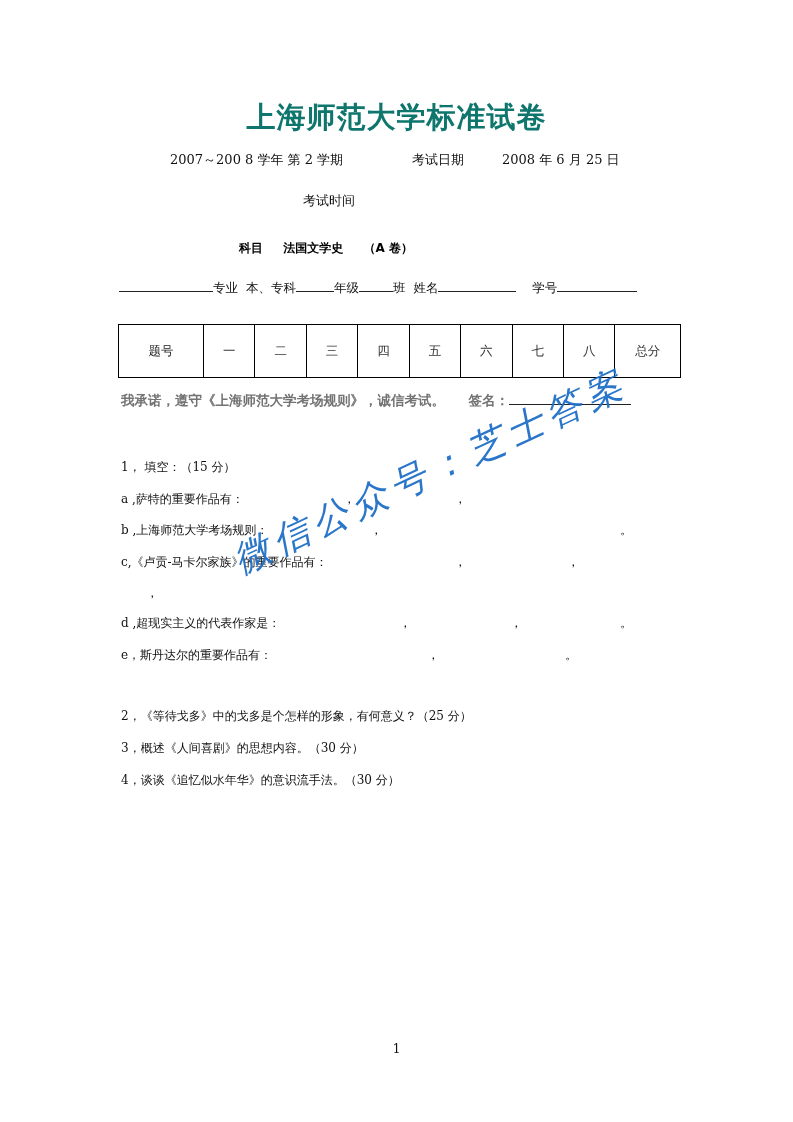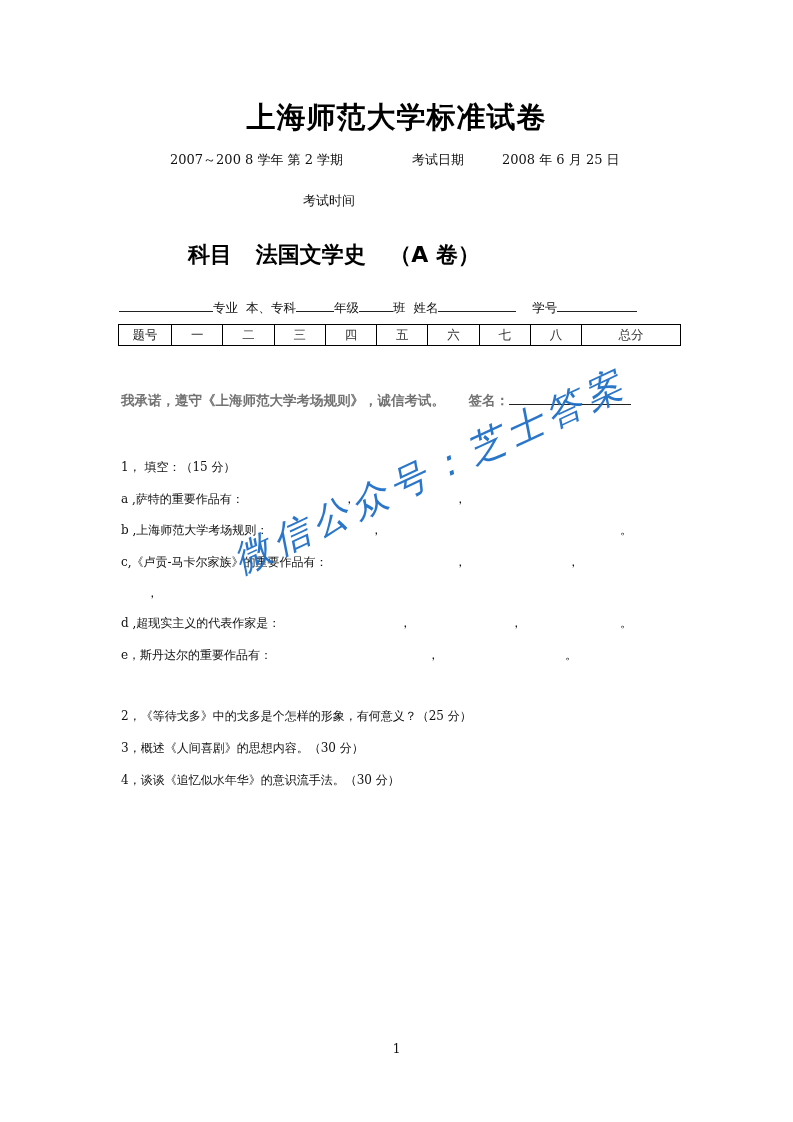--- a/index.html
+++ b/index.html
@@ -4,36 +4,36 @@
 <style>
   html, body { margin: 0; padding: 0; background: #ffffff; }
   body {
     width: 793px; height: 1122px; position: relative; overflow: hidden;
     font-family: "DejaVu Serif", "Liberation Serif", serif; color: #111;
   }
   .abs { position: absolute; white-space: nowrap; }
   .title {
     left: 0; width: 793px; top: 98px; text-align: center;
     font-family: "DejaVu Sans", sans-serif; font-weight: bold;
-    font-size: 29px; letter-spacing: 1px; color: #000000;
+    font-size: 29px; letter-spacing: 1px; color: #0f766e;
   }
   .meta { font-size: 13px; top: 151px; }
   .subject {
     left: 0; width: 652px; top: 240px; text-align: center;
-    font-family: "DejaVu Sans", sans-serif; font-weight: bold; font-size: 22px; color: #000; padding-left: 8px;
+    font-family: "DejaVu Sans", sans-serif; font-weight: bold; font-size: 12px; color: #000;
   }
   .subject span { margin: 0 8px; }
-  .info { top: 298px; left: 119px; font-size: 12.5px; }
+  .info { top: 278px; left: 119px; font-size: 12.5px; }
   .uline { display: inline-block; border-bottom: 1px solid #222; height: 13px; vertical-align: baseline; }
   table.score {
     position: absolute; left: 118px; top: 324px; width: 563px;
     border-collapse: collapse; font-size: 12.5px;
   }
   table.score td {
-    border: 1px solid #000; height: 20px; text-align: center; padding: 0; color: #333;
+    border: 1px solid #000; height: 20px; text-align: center; padding: 16px; color: #333;
   }
   table.score td.hdr { width: 52px; color: #222; }
   .pledge {
     top: 391px; left: 121px; font-family: "DejaVu Sans", sans-serif;
     font-weight: bold; font-size: 13.5px; color: #737373;
   }
   .q { font-size: 12px; left: 121px; }
   .punct { font-size: 12.5px; }
   .watermark {
     left: 225px; top: 540px; font-family: "DejaVu Serif", serif; font-size: 37px;

